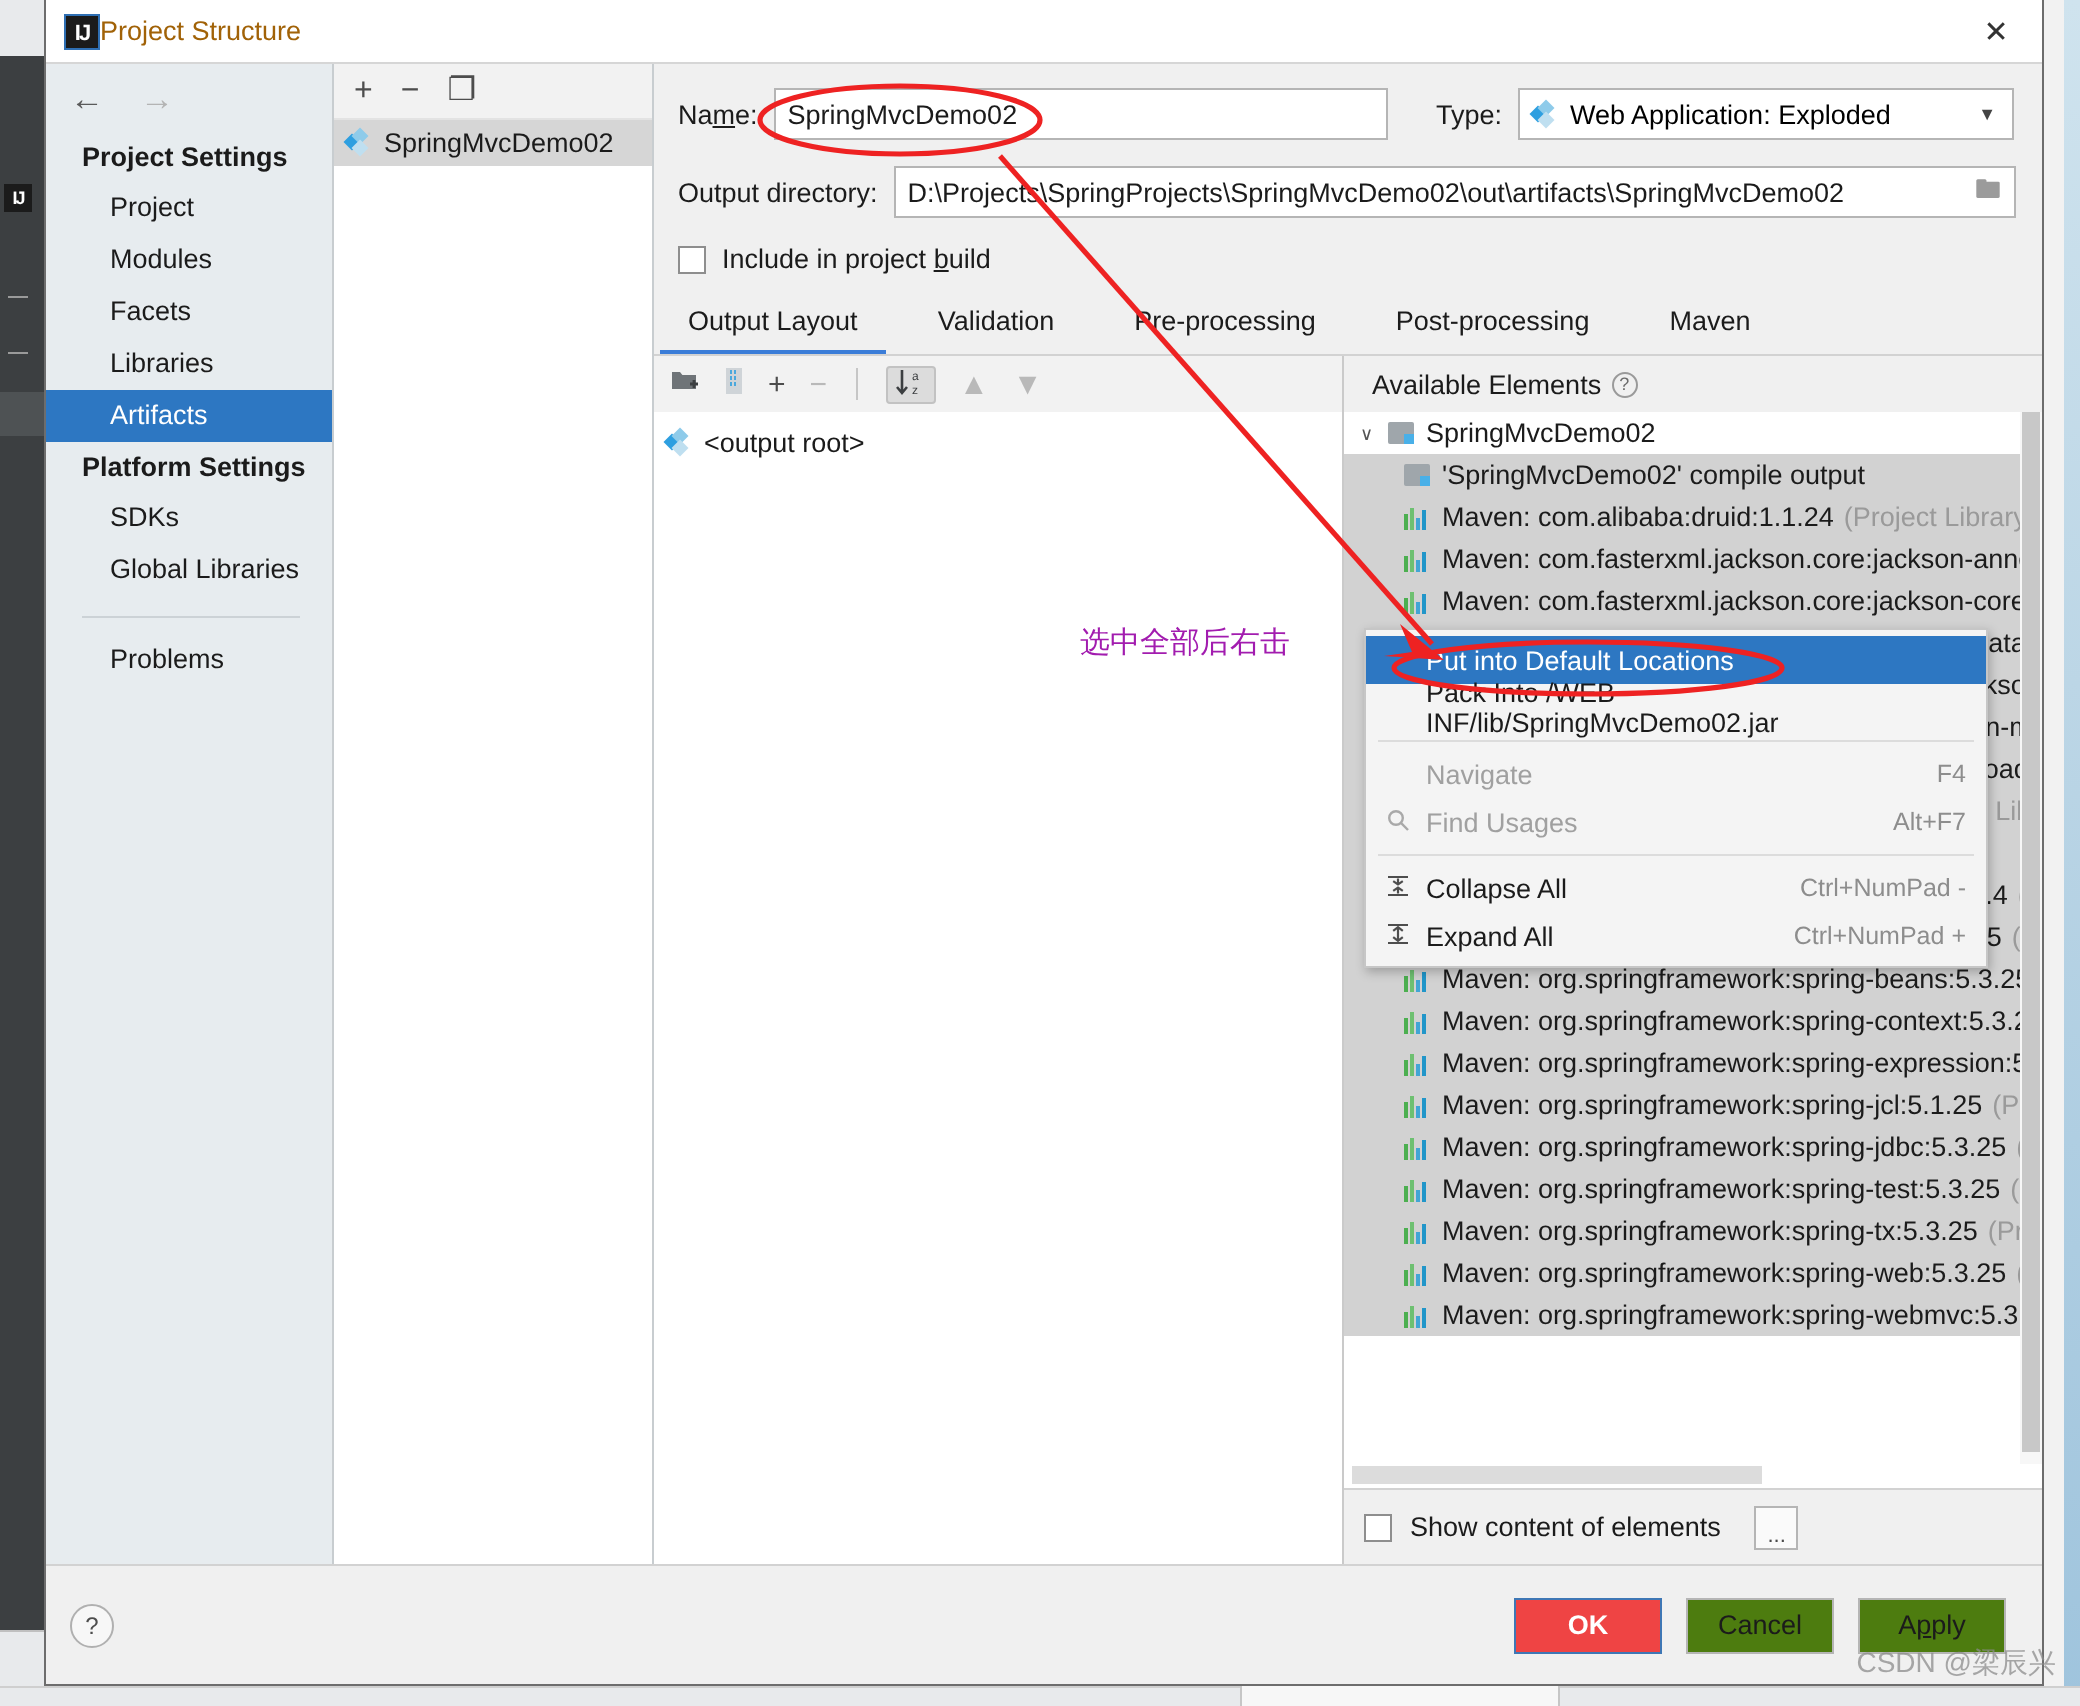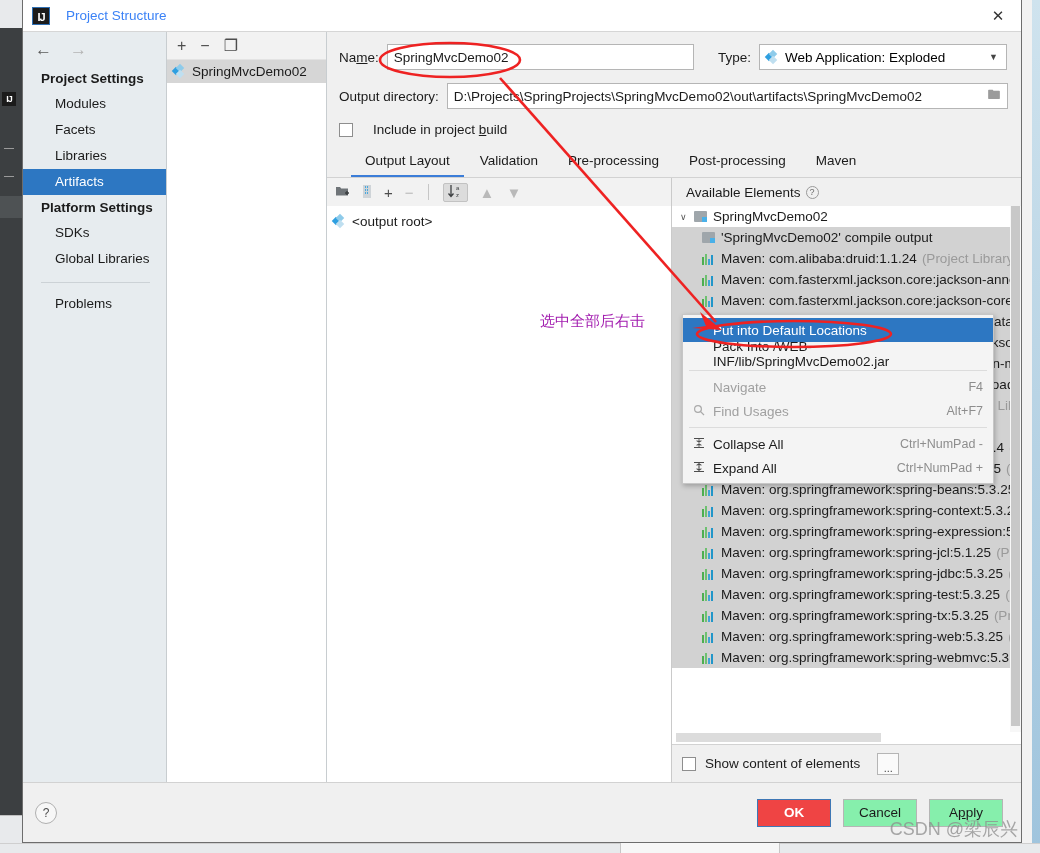--- a/index.html
+++ b/index.html
@@ -48,21 +48,21 @@
   .titlebar {
     height: 32px; background: #ffffff; border-bottom: 1px solid #d6d6d6;
     display: flex; align-items: center; position: relative; flex: none;
   }
   .title-icon {
     width: 18px; height: 18px; margin-left: 9px; background: #1b1b1b;
     color: #ffffff; font-size: 11px; font-weight: bold; line-height: 18px;
     text-align: center; letter-spacing: -1px; border: 1px solid #2f6fb3;
     font-family: "Liberation Sans", sans-serif;
   }
-  .title-text { margin-left: 16px; font-size: 13.5px; color: #3b82f6; }
+  .title-text { margin-left: 0; font-size: 13.5px; color: #a16207; }
   .title-close {
     position: absolute; right: 0; top: 0; width: 46px; height: 31px;
     display: flex; align-items: center; justify-content: center;
     font-size: 15px; color: #333; cursor: default;
   }
 
   .dlg-body { flex: 1; display: flex; min-height: 0; }
 
   
   .sidebar {
@@ -99,25 +99,25 @@
   }
   #name-field { width: 320px; }
   .combo {
     height: 26px; min-width: 248px; background: #ffffff; border: 1px solid #b5b5b5;
     display: flex; align-items: center; padding: 0 6px; gap: 6px; font-size: 13.5px;
     position: relative;
   }
   .combo .caret { position:absolute; right: 8px; font-size: 9px; color:#444; }
   #outdir-field { flex: 1; }
   .dir-btn { width: 26px; height: 26px; margin-left: -27px; display:flex; align-items:center; justify-content:center; color:#9b9b9b; font-size:13px;}
-  .chk-row { display: flex; align-items: center; gap: 20px; margin-bottom: 10px; }
+  .chk-row { display: flex; align-items: center; gap: 8px; margin-bottom: 10px; }
   .chk { width: 14px; height: 14px; border: 1px solid #8e8e8e; background: #fff; flex:none;}
 
   
-  .tabs { display: flex; gap: 2px; border-bottom: 1px solid #d2d2d2; padding-left: 24px; }
+  .tabs { display: flex; gap: 12px; border-bottom: 1px solid #d2d2d2; padding-left: 3px; }
   .tab { padding: 6px 14px 7px; font-size: 13.5px; color: #1b1b1b; border-bottom: 2px solid transparent; }
   .tab.active { border-bottom-color: #3b7dd8; }
 
   
   .split { flex: 1; display: flex; min-height: 0; }
   .layout-col { width: 345px; display: flex; flex-direction: column; flex:none; border-right: 1px solid #cacaca;}
   .layout-toolbar { height: 28px; background: #f2f2f2; display: flex; align-items: center; gap: 12px; padding-left: 8px; }
   .layout-toolbar .sep { width:1px; height:16px; background:#c6c6c6; margin:0 2px;}
   .icon-btn { font-size: 15px; color: #4d4d4d; line-height:1; }
   .icon-btn.dim { color: #b9b9b9; }
@@ -174,30 +174,30 @@
   .dots-btn { width: 22px; height: 22px; border: 1px solid #b5b5b5; background: #fafafa; display:flex; align-items:flex-end; justify-content:center; font-size: 11px; color:#4a4a4a; line-height: 12px;}
 
   
   .footer { height: 60px; flex: none; border-top: 1px solid #d2d2d2; background: #f0f0f0; display: flex; align-items: center; position: relative; }
   .help-btn {
     width: 22px; height: 22px; border: 1px solid #b0b0b0; border-radius: 50%; margin-left: 12px;
     display: flex; align-items: center; justify-content: center; font-size: 12px; color: #4d4d4d; background:#f7f7f7;
   }
   .btns { margin-left: auto; display: flex; gap: 12px; padding-right: 18px; }
   .btn {
-    min-width: 74px; height: 28px; border: 1px solid #b5b5b5; background: #86efac;
+    min-width: 74px; height: 28px; border: 1px solid #b5b5b5; background: #4d7c0f;
     display: flex; align-items: center; justify-content: center; font-size: 13.5px; color: #1b1b1b;
   }
   .btn.primary { background: #ef4444; border-color: #3e77b5; color: #ffffff; font-weight: bold; }
   .btn u { text-decoration: underline; }
 
   
   .anno { position: absolute; left: 0; top: 0; width: 1040px; height: 853px; pointer-events: none; z-index: 60; }
   .anno-text { position: absolute; color: #a21caf; font-size: 15px; font-family: "DejaVu Sans", sans-serif; }
-  .watermark { position:absolute; right: 22px; bottom: 12px; color: rgba(140,140,140,.75); font-size: 18px; z-index: 70; }
+  .watermark { position:absolute; right: 12px; bottom: 12px; color: rgba(140,140,140,.75); font-size: 14px; z-index: 70; }
 </style>
 </head>
 <body>
 
 <div id="root">
 
   <div class="ide-left-strip">
     <div class="ide-left-white"></div>
     <div class="ide-left-icon">IJ</div>
     <div class="ide-left-tick" style="top:148px"></div>
@@ -219,20 +219,21 @@
     </div>
 
     <div class="dlg-body">
 
       <div class="sidebar">
         <div class="nav-arrows">
           <span class="arrow">←</span>
           <span class="arrow disabled">→</span>
         </div>
         <div class="sb-group">Project Settings</div>
+        <div class="sb-item">Project</div>
         <div class="sb-item">Modules</div>
         <div class="sb-item">Facets</div>
         <div class="sb-item">Libraries</div>
         <div class="sb-item selected">Artifacts</div>
         <div class="sb-group">Platform Settings</div>
         <div class="sb-item">SDKs</div>
         <div class="sb-item">Global Libraries</div>
         <div class="sb-sep"></div>
         <div class="sb-item">Problems</div>
       </div>

